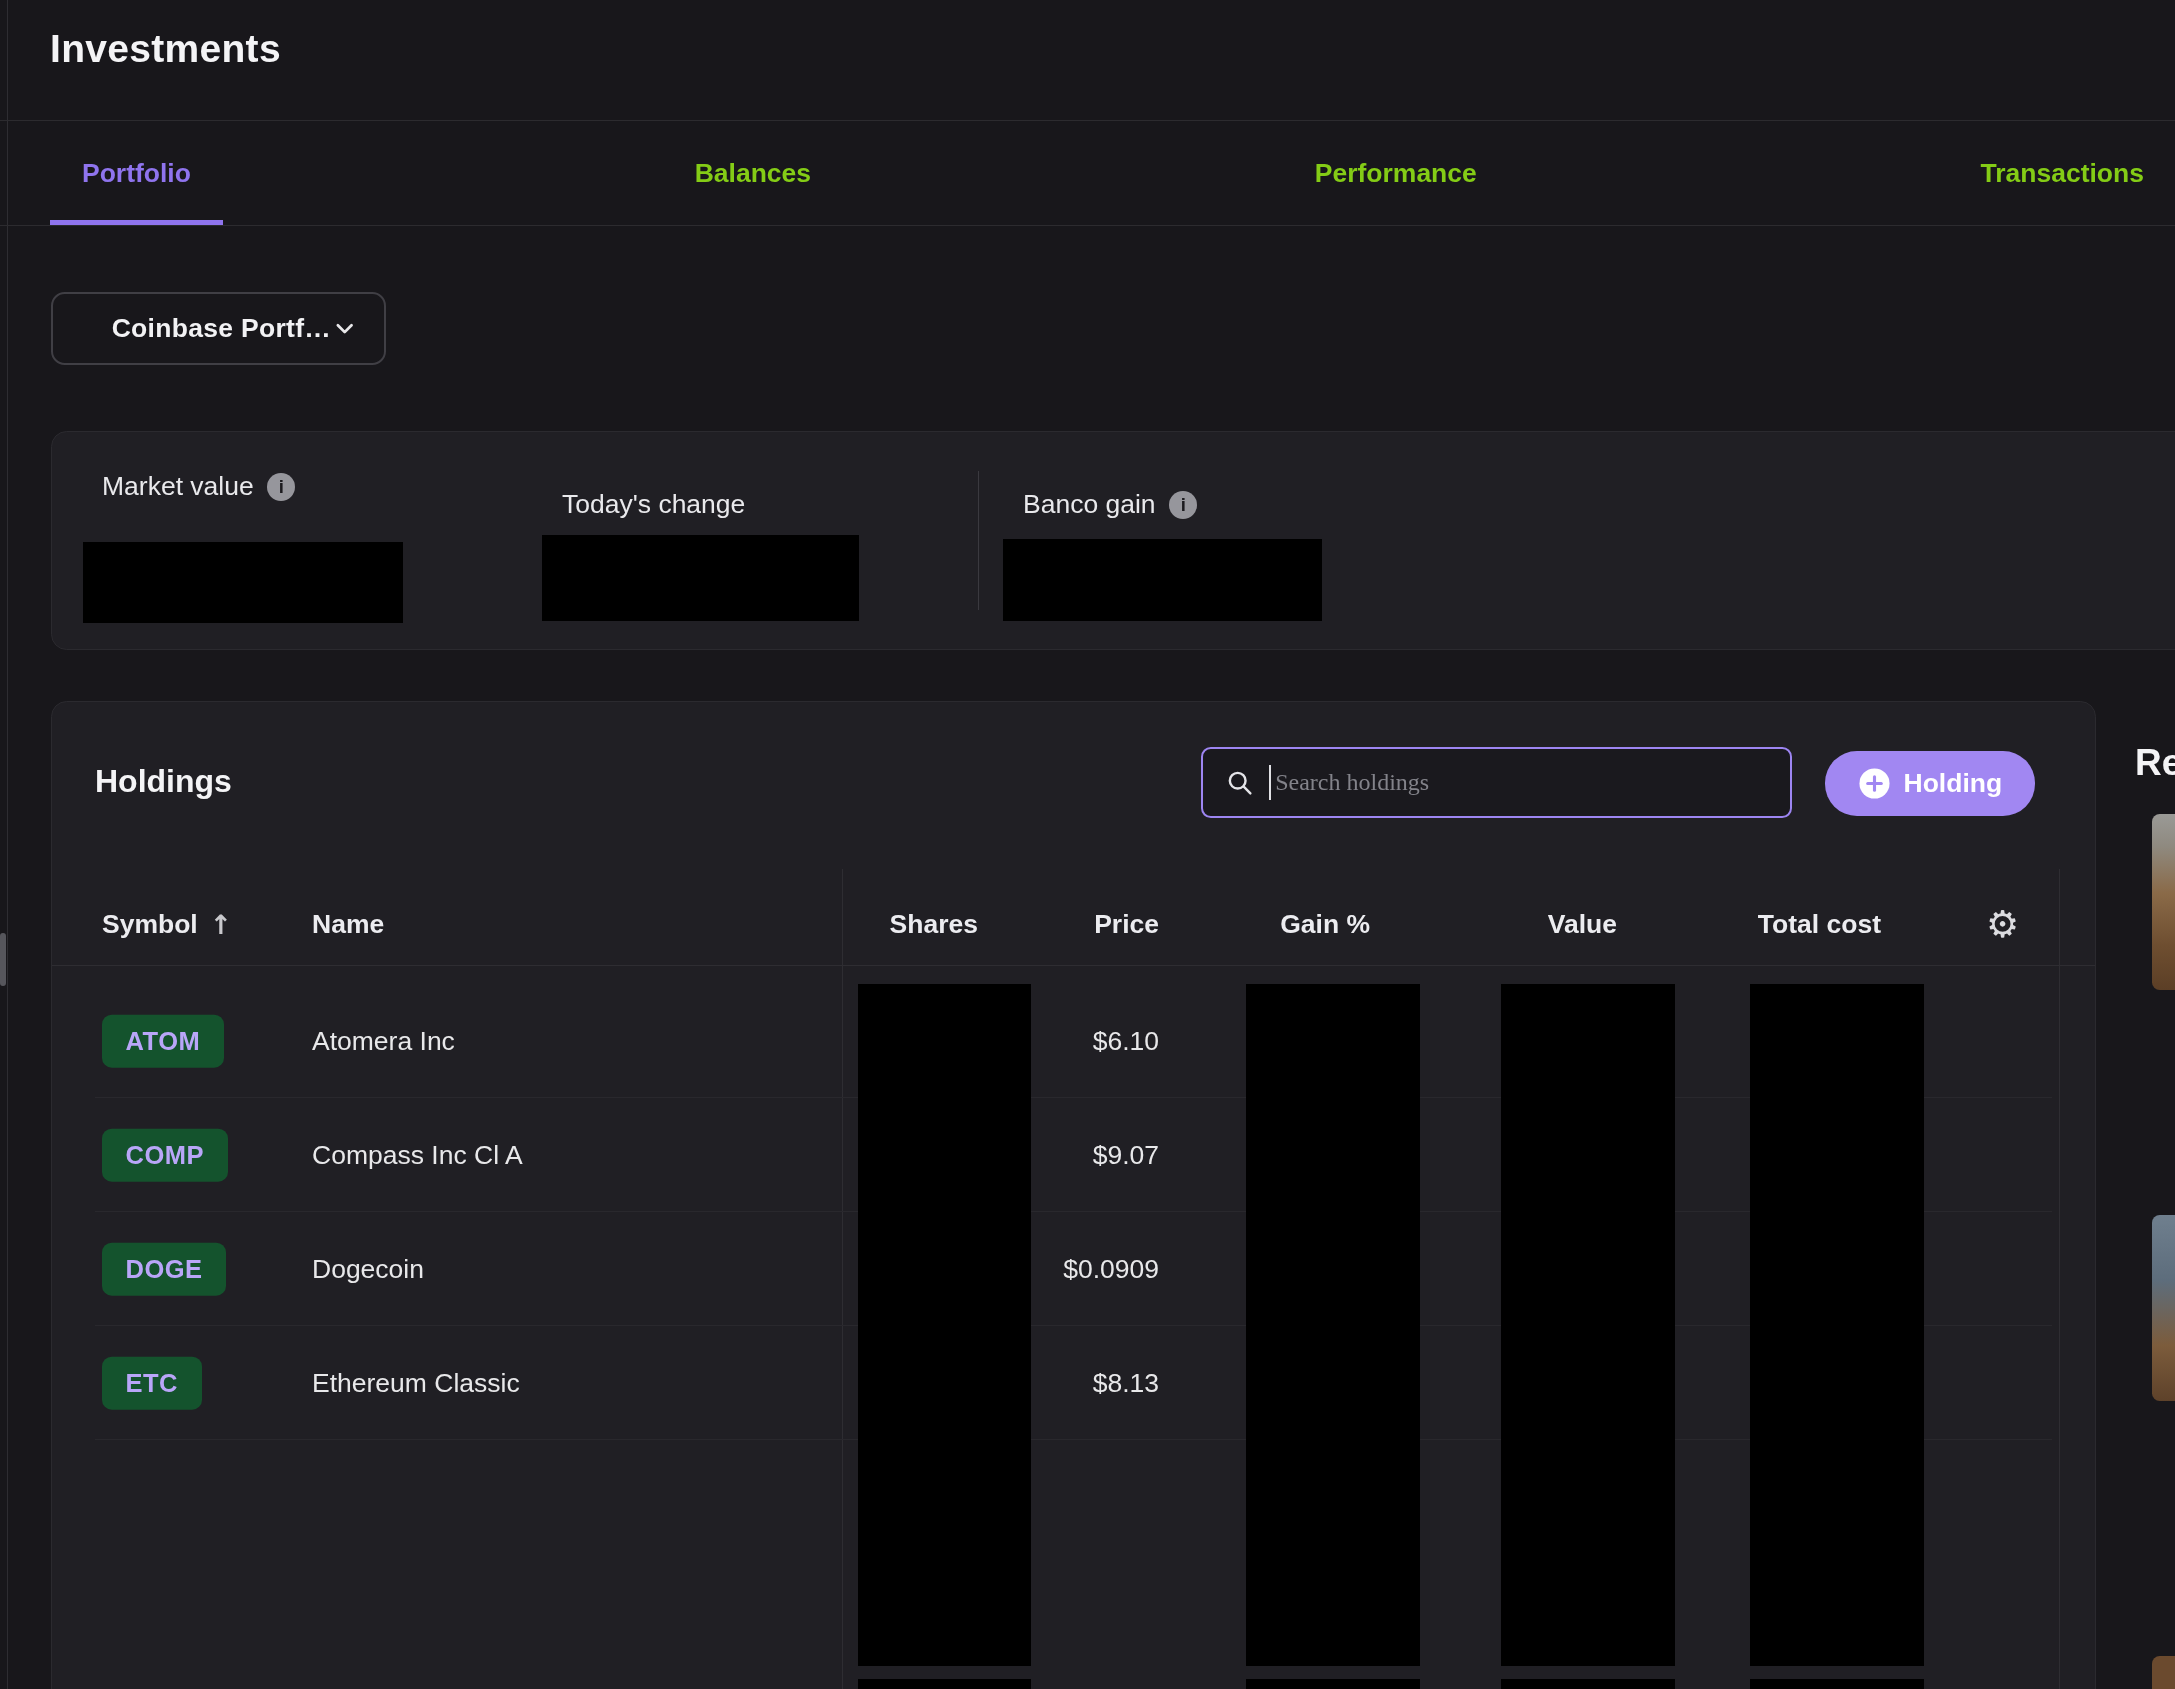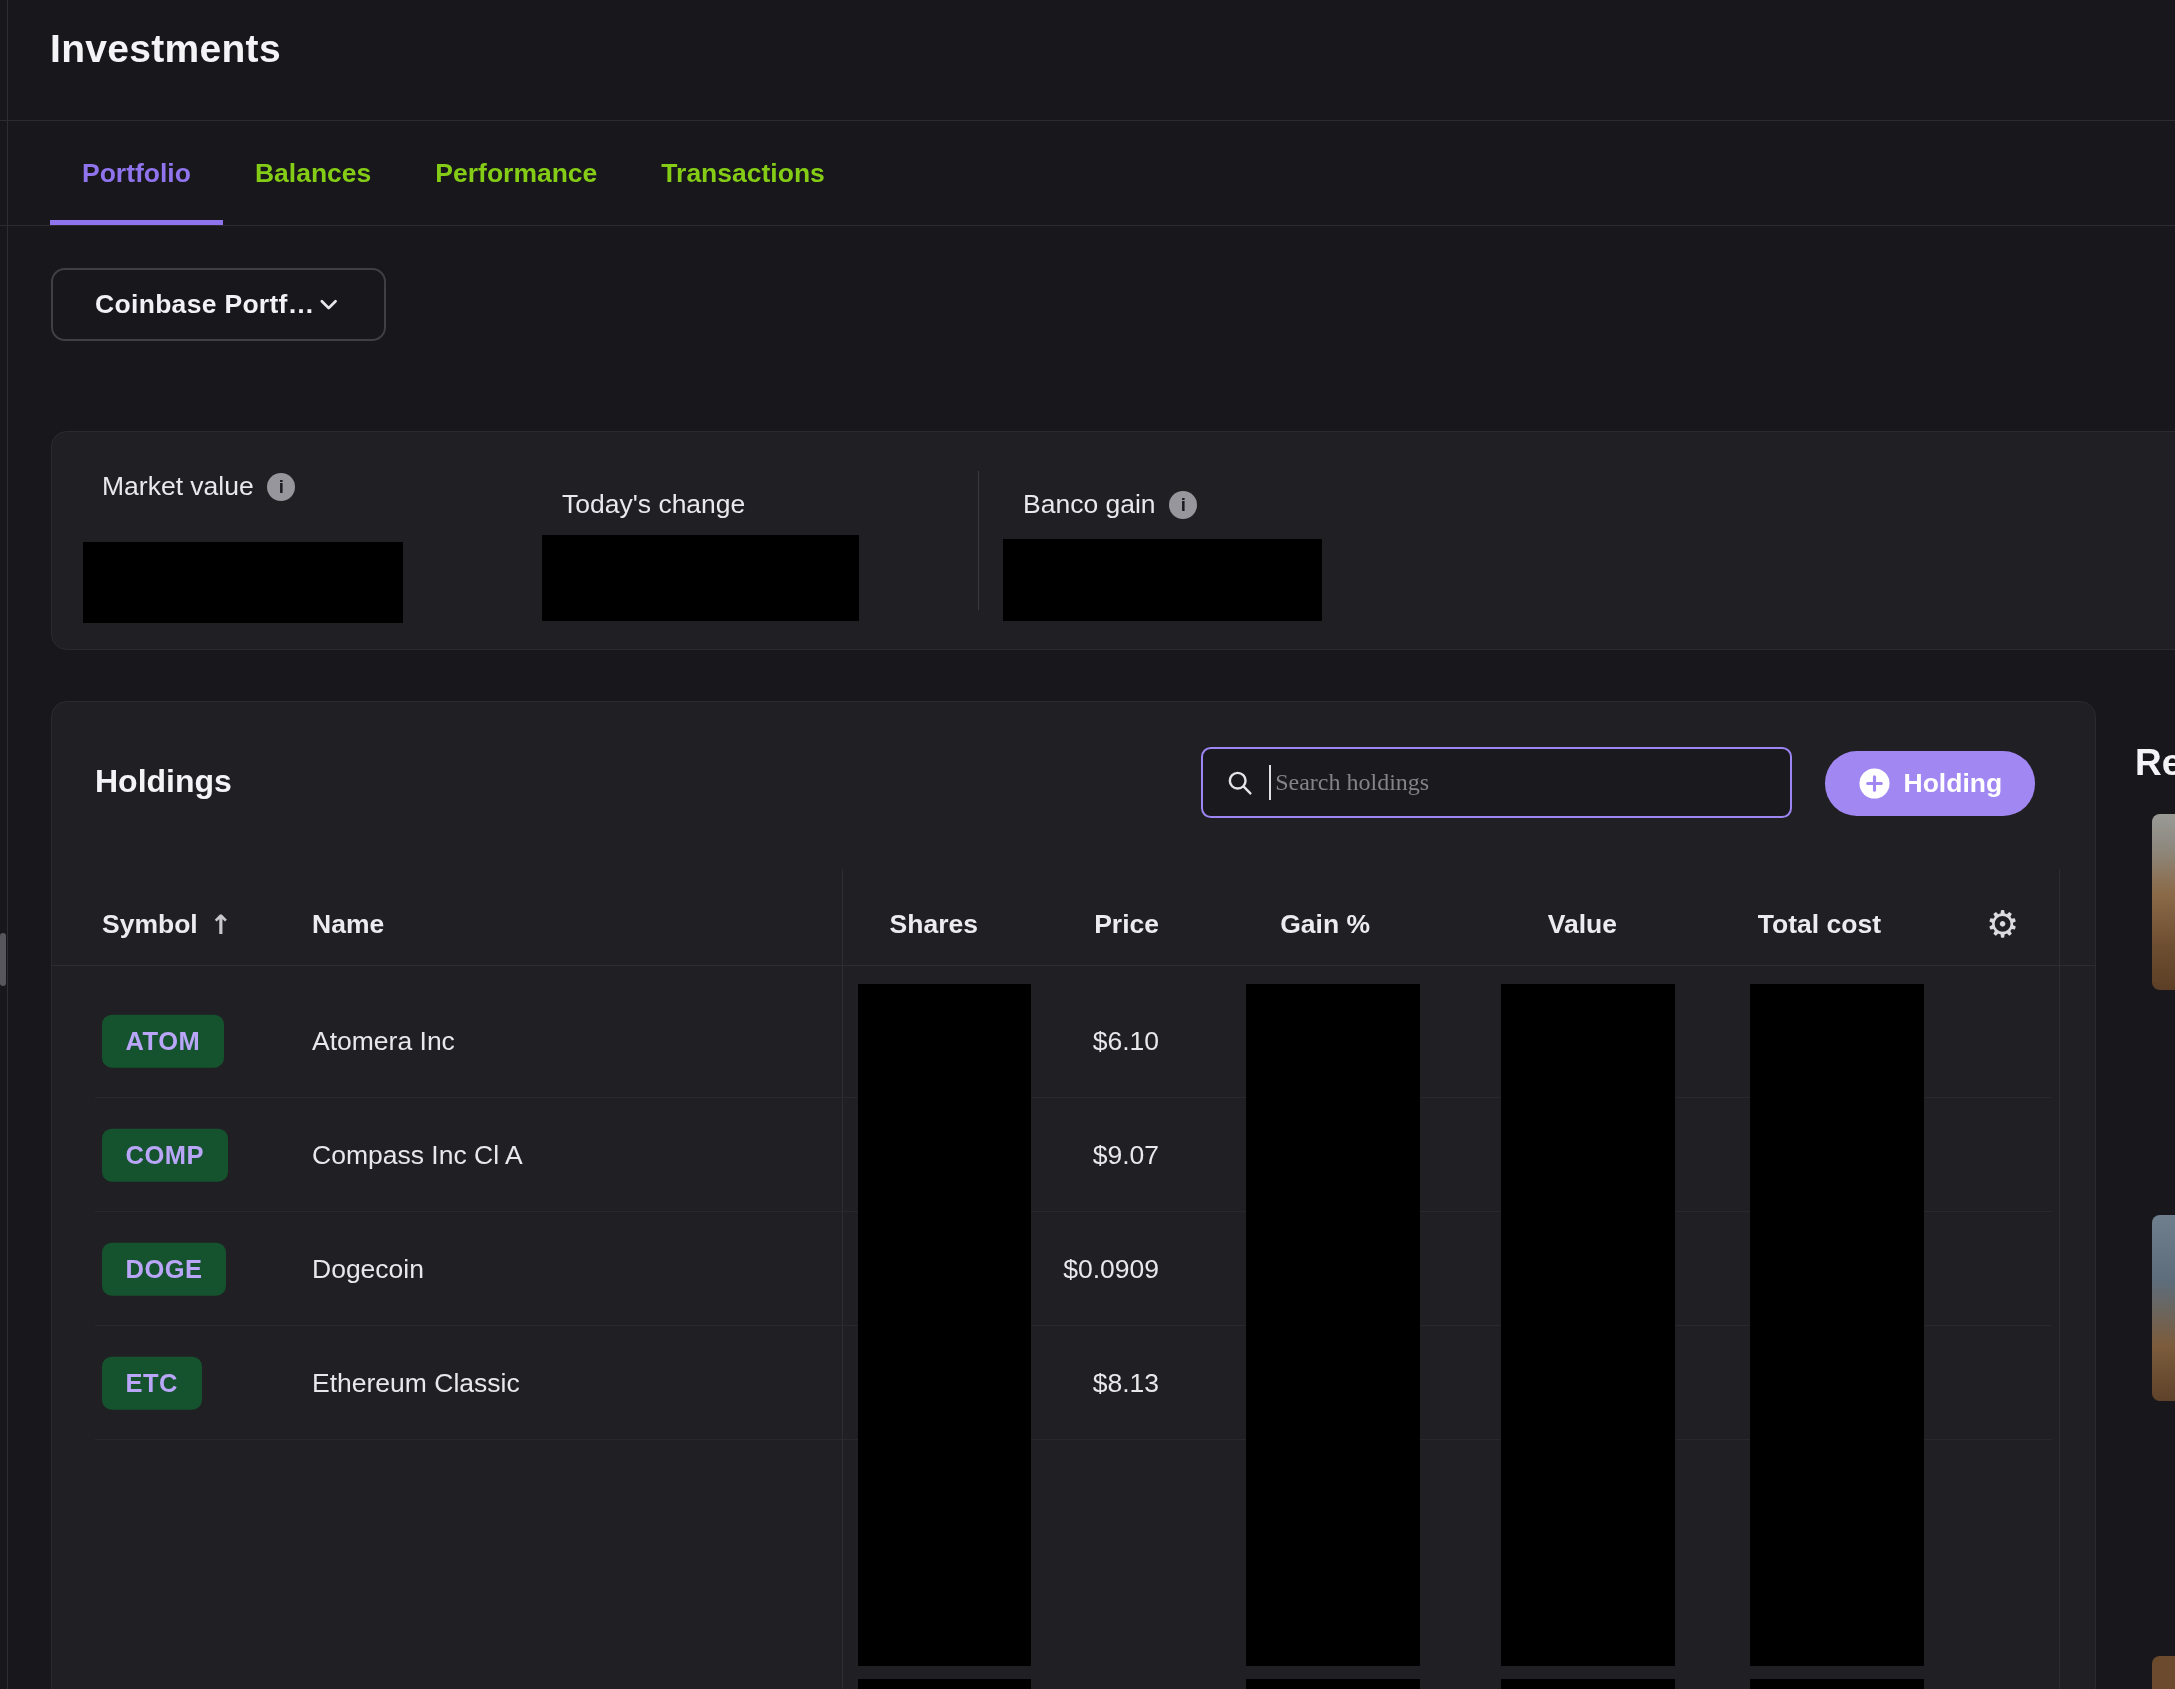--- a/index.html
+++ b/index.html
@@ -12,29 +12,29 @@
   }
   
   .app-left-border { position:absolute; left:6.9px; top:0; bottom:0; width:1px; background:#2e2d32; }
   .scroll-thumb { position:absolute; left:0; top:933px; width:5.9px; height:53px; background:#56565c; border-radius:2.9px; }
 
   
   .page-title { position:absolute; left:50px; top:26.5px; font-size:39px; font-weight:700; color:#f4f4f6; letter-spacing:0.3px; }
   .header-divider { position:absolute; left:0; right:0; top:120px; height:1px; background:#2c2b2f; }
 
   
-  .tabs { position:absolute; left:0; right:0; top:121px; height:105px; display:flex; padding-left:50px; border-bottom:1px solid #2c2b2f; }
+  .tabs { position:absolute; left:0; right:0; top:121px; height:105px; display:flex; padding-left:50px; border-bottom:1px solid #2c2b2f;justify-content:space-between; }
   .tab { display:flex; align-items:center; padding:0 32px; font-size:26.5px; font-weight:600; color:#84cc16; cursor:pointer; }
   .tab.active { color:#8f74ee; box-shadow:inset 0 -4.9px 0 #8f74ee; }
 
   
   .portfolio-selector {
-    position:absolute; left:51px; top:268px; width:335px; height:73px;
+    position:absolute; left:51px; top:292px; width:335px; height:73px;
     border:2px solid #403f45; border-radius:13.7px; background:transparent;
-    display:flex; align-items:center; justify-content:center; padding:0 25.5px;
+    display:flex; align-items:center; justify-content:flex-end; padding:0 25.5px;
     font-size:26.5px; font-weight:700; color:#f2f2f4; letter-spacing:0.3px; cursor:pointer;
     font-family:"Liberation Sans", sans-serif;
   }
 
   
   .summary-card { position:absolute; left:51px; top:431px; width:2156px; height:219px; background:#201f24; border:1px solid #2b2a2f; border-radius:15.7px; }
   .metric-label { position:absolute; display:flex; align-items:center; gap:13.7px; font-size:26.5px; font-weight:500; color:#e9e9ec; }
   .info-icon { width:28px; height:28px; border-radius:50%; background:#96969c; color:#1c1b1f; font-size:18.6px; font-weight:700; display:flex; align-items:center; justify-content:center; font-style:normal; cursor:pointer; }
   .redact { background:#000; position:absolute; }
   .m1-label { left:50px; top:39px; }

